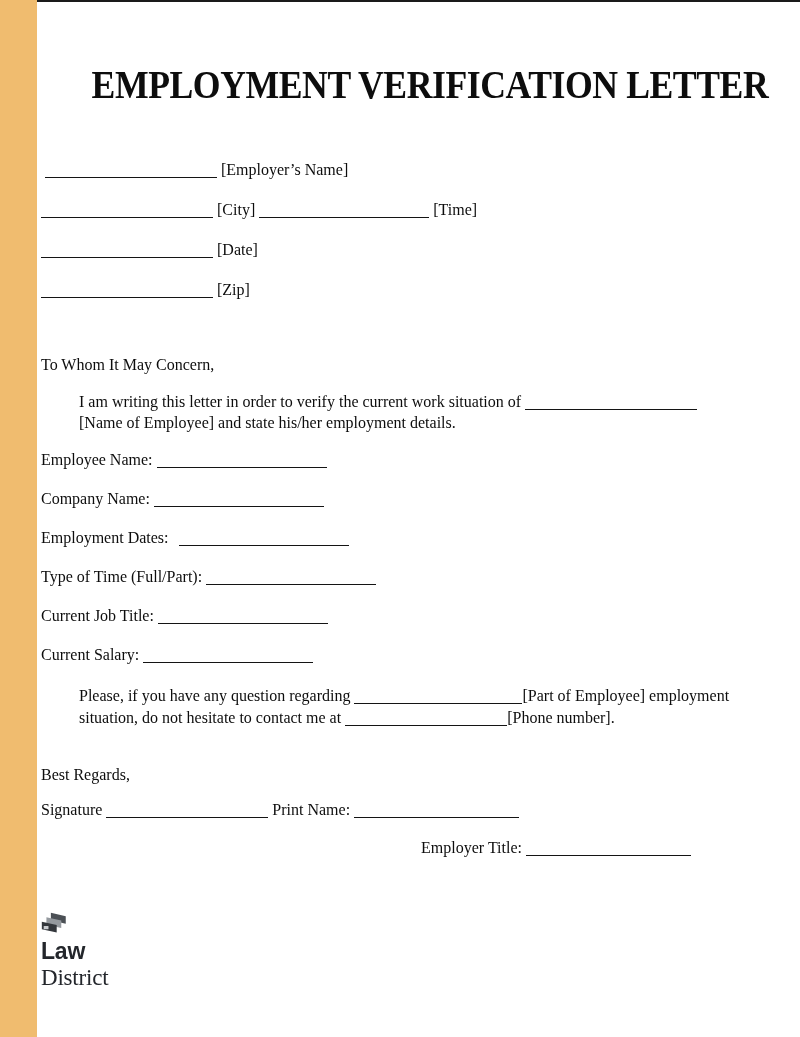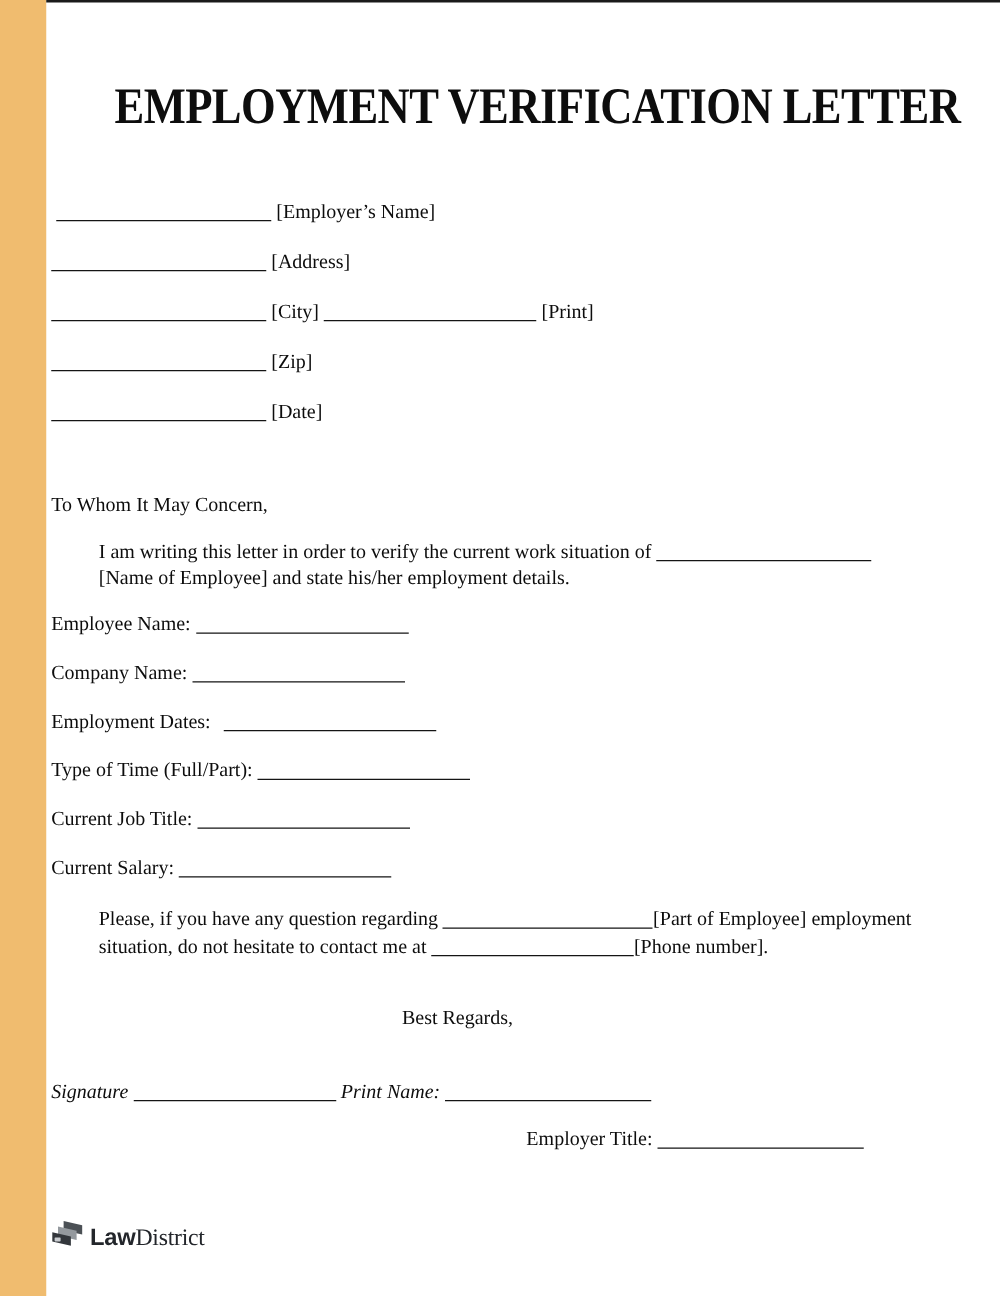--- a/index.html
+++ b/index.html
@@ -34,80 +34,76 @@
   }
   .title-inner { display: inline-block; transform: scaleX(0.87); transform-origin: center; letter-spacing: -0.5px; }
   .row { line-height: 19px; white-space: nowrap; }
   .addr-row { margin-top: 21px; }
   .addr-first { margin-top: 55px; padding-left: 4px; }
   .salutation { margin-top: 56px; }
   .para { margin: 17px 0 0 0; line-height: 21px; }
   .para .pline { white-space: nowrap; margin-left: 38px; }
   .contact-para { margin-top: 21px; line-height: 22px; }
   .detail-row { margin-top: 20px; }
-  .closing { margin-top: 36px; text-align: center; }
-  .sig-row { margin-top: 40px; font-style: italic; }
+  .closing { margin-top: 36px; }
+  .sig-row { margin-top: 16px; }
   .emp-title-row { margin-top: 19px; text-align: right; }
   .bl {
     display: inline-block;
     width: 172px; height: 12px;
     border-bottom: 1.5px solid #141414;
     margin-bottom: -3px;
   }
   .bl-170 { width: 170px; }
   .bl-168 { width: 168px; }
   .bl-165 { width: 165px; }
   .bl-162 { width: 162px; }
   .ml6 { margin-left: 6px; }
   .logo {
     margin-top: 55px;
-    display: flex; align-items: flex-end;
+    display: flex; align-items: flex-start;
     font-family: "Liberation Sans", "DejaVu Sans", sans-serif;
     color: var(--logo-text, #23262b);
-    font-size: 19px; letter-spacing: -0.2px;
+    font-size: 23px; letter-spacing: -0.2px; flex-direction: column;
   }
   .logo svg { margin-right: 5px; display: block; }
   .logo .bold { font-weight: 700; }
   .logo .regular { font-weight: 400; font-family: Liberation Serif, serif; }
 </style>
 </head>
 <body style="--accent-bar: #f0bc6f; --top-rule: #1a1a1a; --text: #0d0d0d; --logo-text: #23262b;">
 
 <div class="accent-bar"></div>
 <div class="top-rule"></div>
 
 <main class="doc">
 
   <h1 class="title"><span class="title-inner">EMPLOYMENT VERIFICATION LETTER</span></h1>
 
   <div class="row addr-row addr-first">
     <span class="bl"></span>
     <span>[Employer’s Name]</span>
   </div>
 
-  <div class="row addr-row">
-    <span class="bl"></span>
-    <span>[Address]</span>
-  </div>
 
   <div class="row addr-row">
     <span class="bl"></span>
     <span>[City]</span>
     <span class="bl bl-170"></span>
-    <span>[Print]</span>
+    <span>[Time]</span>
+  </div>
+
+  <div class="row addr-row">
+    <span class="bl"></span>
+    <span>[Date]</span>
   </div>
 
   <div class="row addr-row">
     <span class="bl"></span>
     <span>[Zip]</span>
-  </div>
-
-  <div class="row addr-row">
-    <span class="bl"></span>
-    <span>[Date]</span>
   </div>
 
   <div class="row salutation">To Whom It May Concern,</div>
 
   <div class="para">
     <div class="pline"><span>I am writing this letter in order to verify the current work situation of</span> <span class="bl"></span></div>
     <div class="pline">[Name of Employee] and state his/her employment details.</div>
   </div>
 
   <div class="row detail-row" style="margin-top:17px">

